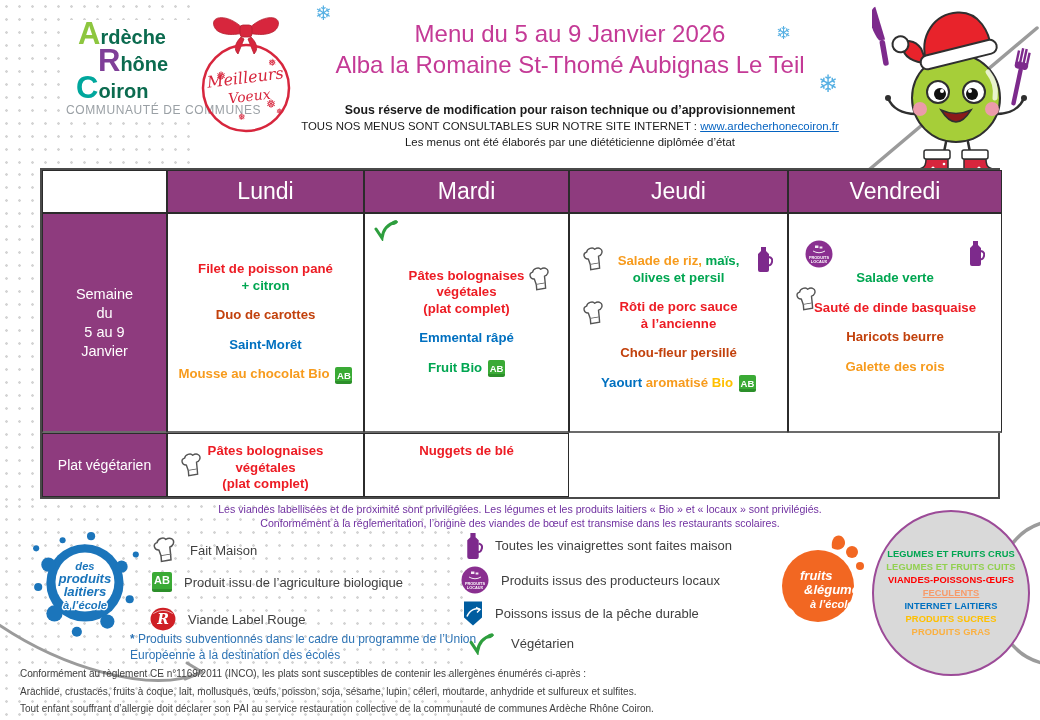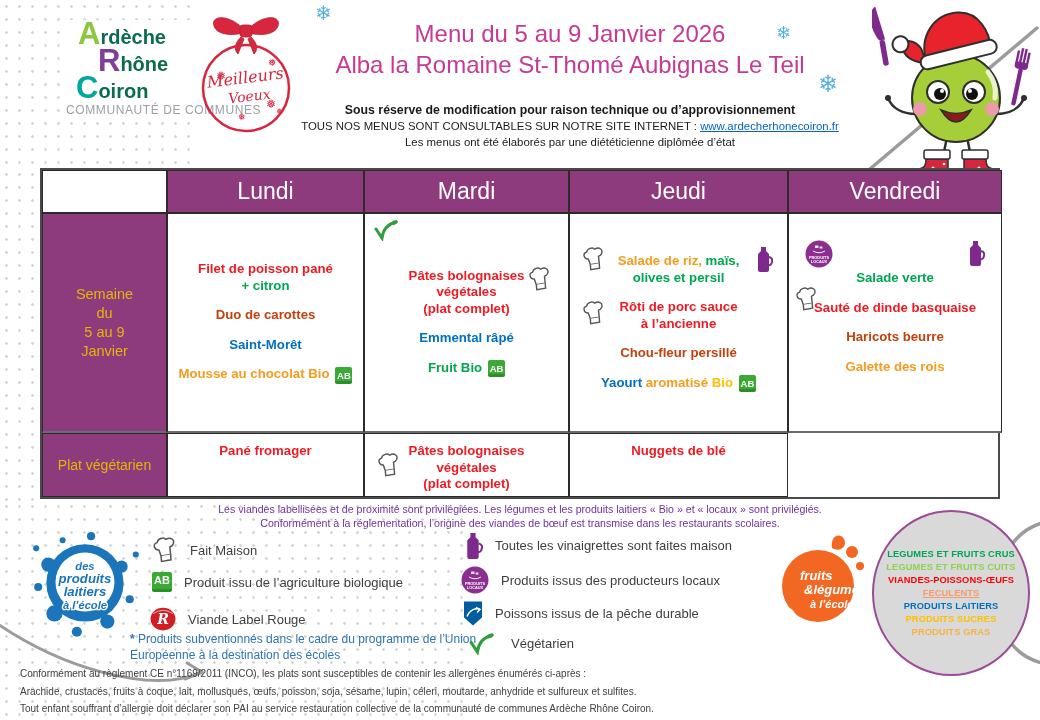--- a/index.html
+++ b/index.html
@@ -23,21 +23,21 @@
   .note-line{font-size:11.4px;line-height:16px;}
   .note-link{color:#0563c1;text-decoration:underline;cursor:pointer;}
   .snow{position:absolute;color:#56b0e3;z-index:1;}
 
   
   .menu-table{position:absolute;left:40px;top:168px;width:960px;height:331px;display:grid;
     grid-template-columns:125px 197px 205px 219px 214px;grid-template-rows:43px 220px auto;
     border:2px solid #4a4a4a;box-sizing:border-box;background:#fff;z-index:1;}
   .cell{border:1px solid #2b2b2b;box-sizing:border-box;position:relative;background:#fff;}
   .day{background:#8e3b7e;color:#fff;font-size:23px;display:flex;align-items:center;justify-content:center;}
-  .rowlabel{background:#8e3b7e;color:#eab308;display:flex;flex-direction:column;align-items:center;justify-content:center;text-align:center;}
+  .rowlabel{background:#8e3b7e;color:#ffffff;display:flex;flex-direction:column;align-items:center;justify-content:center;text-align:center;}
   .week-line{font-size:14.5px;line-height:19px;}
   .veg-label{font-size:14px;}
   .menu-cell{display:flex;flex-direction:column;align-items:center;justify-content:center;text-align:center;
     font-weight:bold;font-size:13.2px;line-height:16.5px;padding:4px 6px;}
   .menu-cell .grp{margin:6.5px 0;}
   .veg-cell{display:flex;flex-direction:column;align-items:center;justify-content:flex-start;text-align:center;
     font-weight:bold;font-size:13.2px;line-height:16.5px;padding-top:9px;}
   .main-row{border-bottom:2px solid #6b6b6b;}
   .red{color:#ed1c24;} .grn{color:#00a651;} .lgr{color:#c2410c;} .blu{color:#0070c0;}
   .org{color:#f79b1d;} .yel{color:#ffc000;}
@@ -255,21 +255,20 @@
         <path d="M6.5,12 C2,11.5 1.5,5.5 6,5 C7,1.5 13,0.5 14.5,3.5 C19,1.5 23,5 20.5,9 C19.5,10.5 18,11 17,11 L16.5,18 L7.5,18 Z" fill="#fff" stroke="#555" stroke-width="1.4" stroke-linejoin="round"></path>
         <path d="M7.5,18 L7,23 L16,23 L16.5,18" fill="#fff" stroke="#555" stroke-width="1.4"></path>
       </svg>
       <div class="grp grn">Salade verte</div>
       <div class="grp red">Sauté de dinde basquaise</div>
       <div class="grp lgr">Haricots beurre</div>
       <div class="grp org">Galette des rois</div>
     </div>
 
     <div class="cell rowlabel veg-label">Plat végétarien</div>
-    <div class="cell veg-cell red">Pané fromager</div>
     <div class="cell veg-cell red">
       <svg class="cell-icon" style="left:12px;top:18px;transform:rotate(-10deg);" width="24" height="27" viewBox="0 0 24 27">
         <path d="M6.5,12 C2,11.5 1.5,5.5 6,5 C7,1.5 13,0.5 14.5,3.5 C19,1.5 23,5 20.5,9 C19.5,10.5 18,11 17,11 L16.5,18 L7.5,18 Z" fill="#fff" stroke="#555" stroke-width="1.4" stroke-linejoin="round"></path>
         <path d="M7.5,18 L7,23 L16,23 L16.5,18" fill="#fff" stroke="#555" stroke-width="1.4"></path>
       </svg>
       <div>Pâtes bolognaises</div>
       <div>végétales</div>
       <div>(plat complet)</div>
     </div>
     <div class="cell veg-cell red">Nuggets de blé</div>
@@ -374,21 +373,21 @@
       <text x="32" y="64" font-size="13">&amp;légumes</text>
       <text x="38" y="78" font-size="11">à l’école</text>
     </g>
   </svg>
 
   <div class="cat-circle">
     <div class="cat-line" style="color: rgb(0, 166, 81);">LEGUMES ET FRUITS CRUS</div>
     <div class="cat-line" style="color: rgb(146, 208, 80);">LEGUMES ET FRUITS CUITS</div>
     <div class="cat-line" style="color: rgb(255, 0, 0);">VIANDES-POISSONS-ŒUFS</div>
     <div class="cat-line" style="color: rgb(247, 155, 106); text-decoration: underline;">FECULENTS</div>
-    <div class="cat-line" style="color: rgb(0, 112, 192);">PRODUITS LAITIERS</div>
+    <div class="cat-line" style="color: rgb(0, 112, 192);">INTERNET LAITIERS</div>
     <div class="cat-line" style="color: rgb(255, 192, 0);">PRODUITS SUCRES</div>
     <div class="cat-line" style="color: rgb(251, 176, 64);">PRODUITS GRAS</div>
   </div>
 
   <div class="abs footer">
     <div>Conformément au règlement CE n°1169/2011 (INCO), les plats sont susceptibles de contenir les allergènes énumérés ci-après :</div>
     <div>Arachide, crustacés, fruits à coque, lait, mollusques, œufs, poisson, soja, sésame, lupin, céleri, moutarde, anhydride et sulfureux et sulfites.</div>
     <div>Tout enfant souffrant d’allergie doit déclarer son PAI au service restauration collective de la communauté de communes Ardèche Rhône Coiron.</div>
   </div>
 

